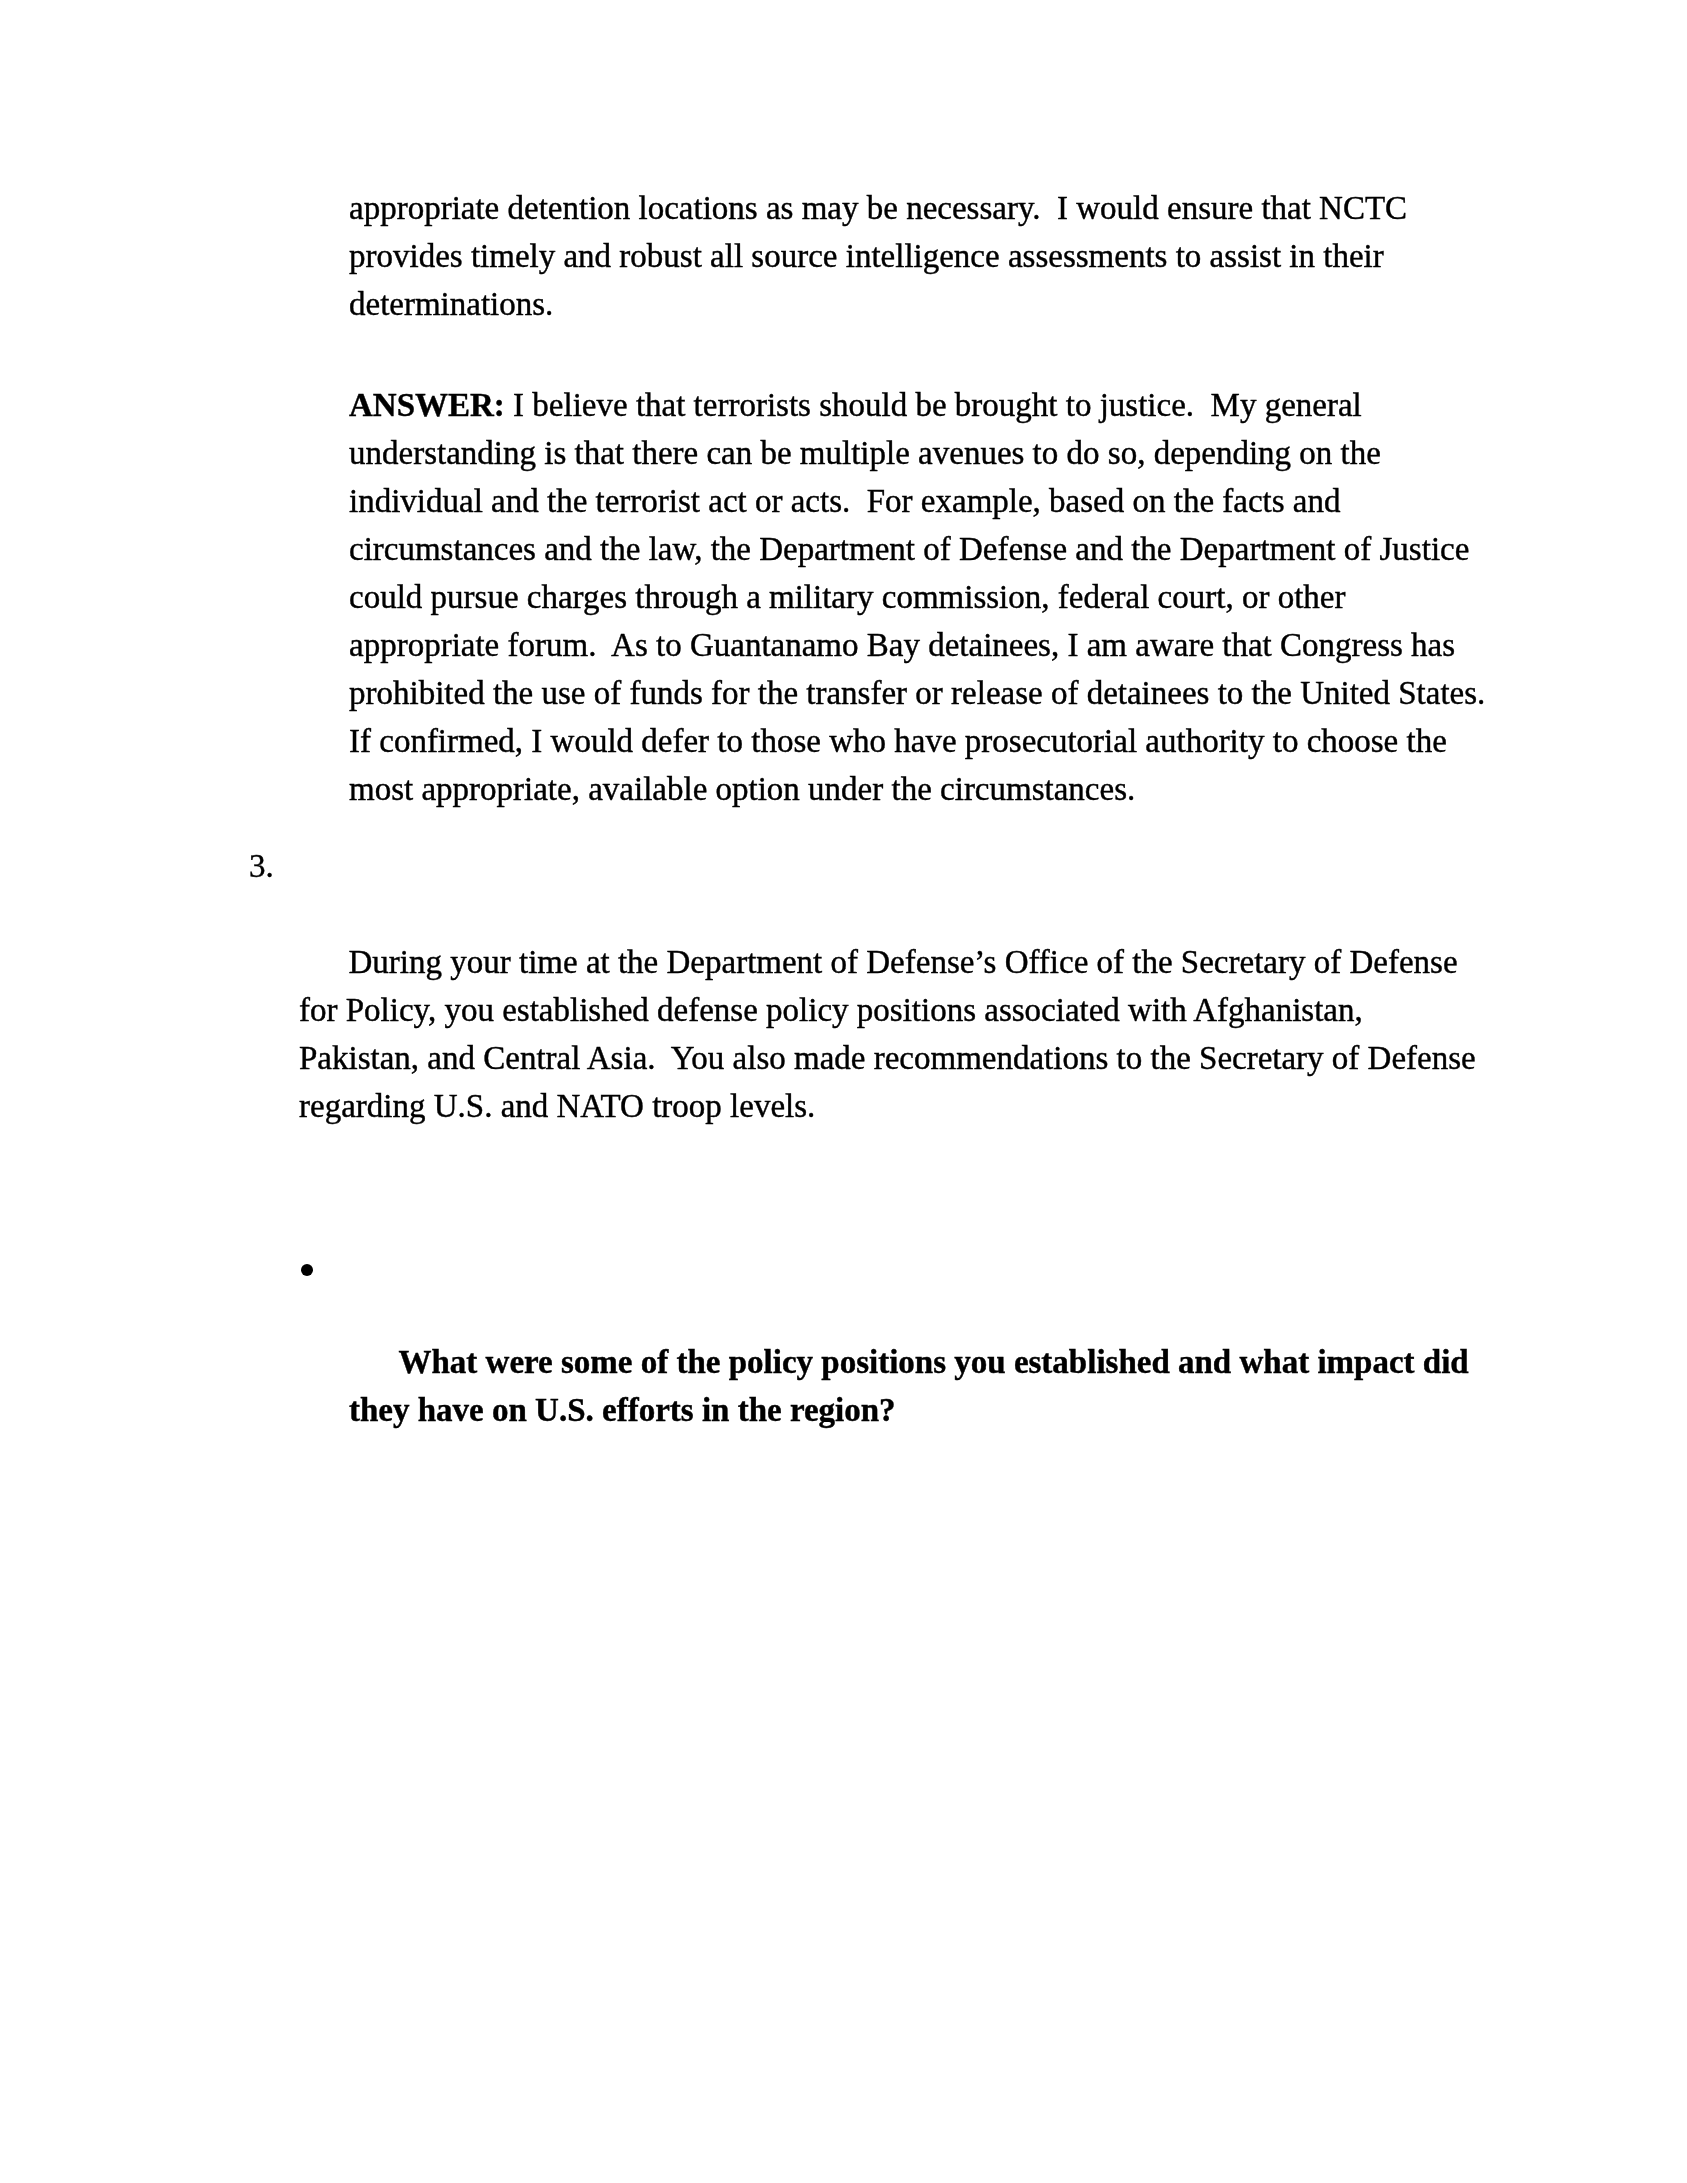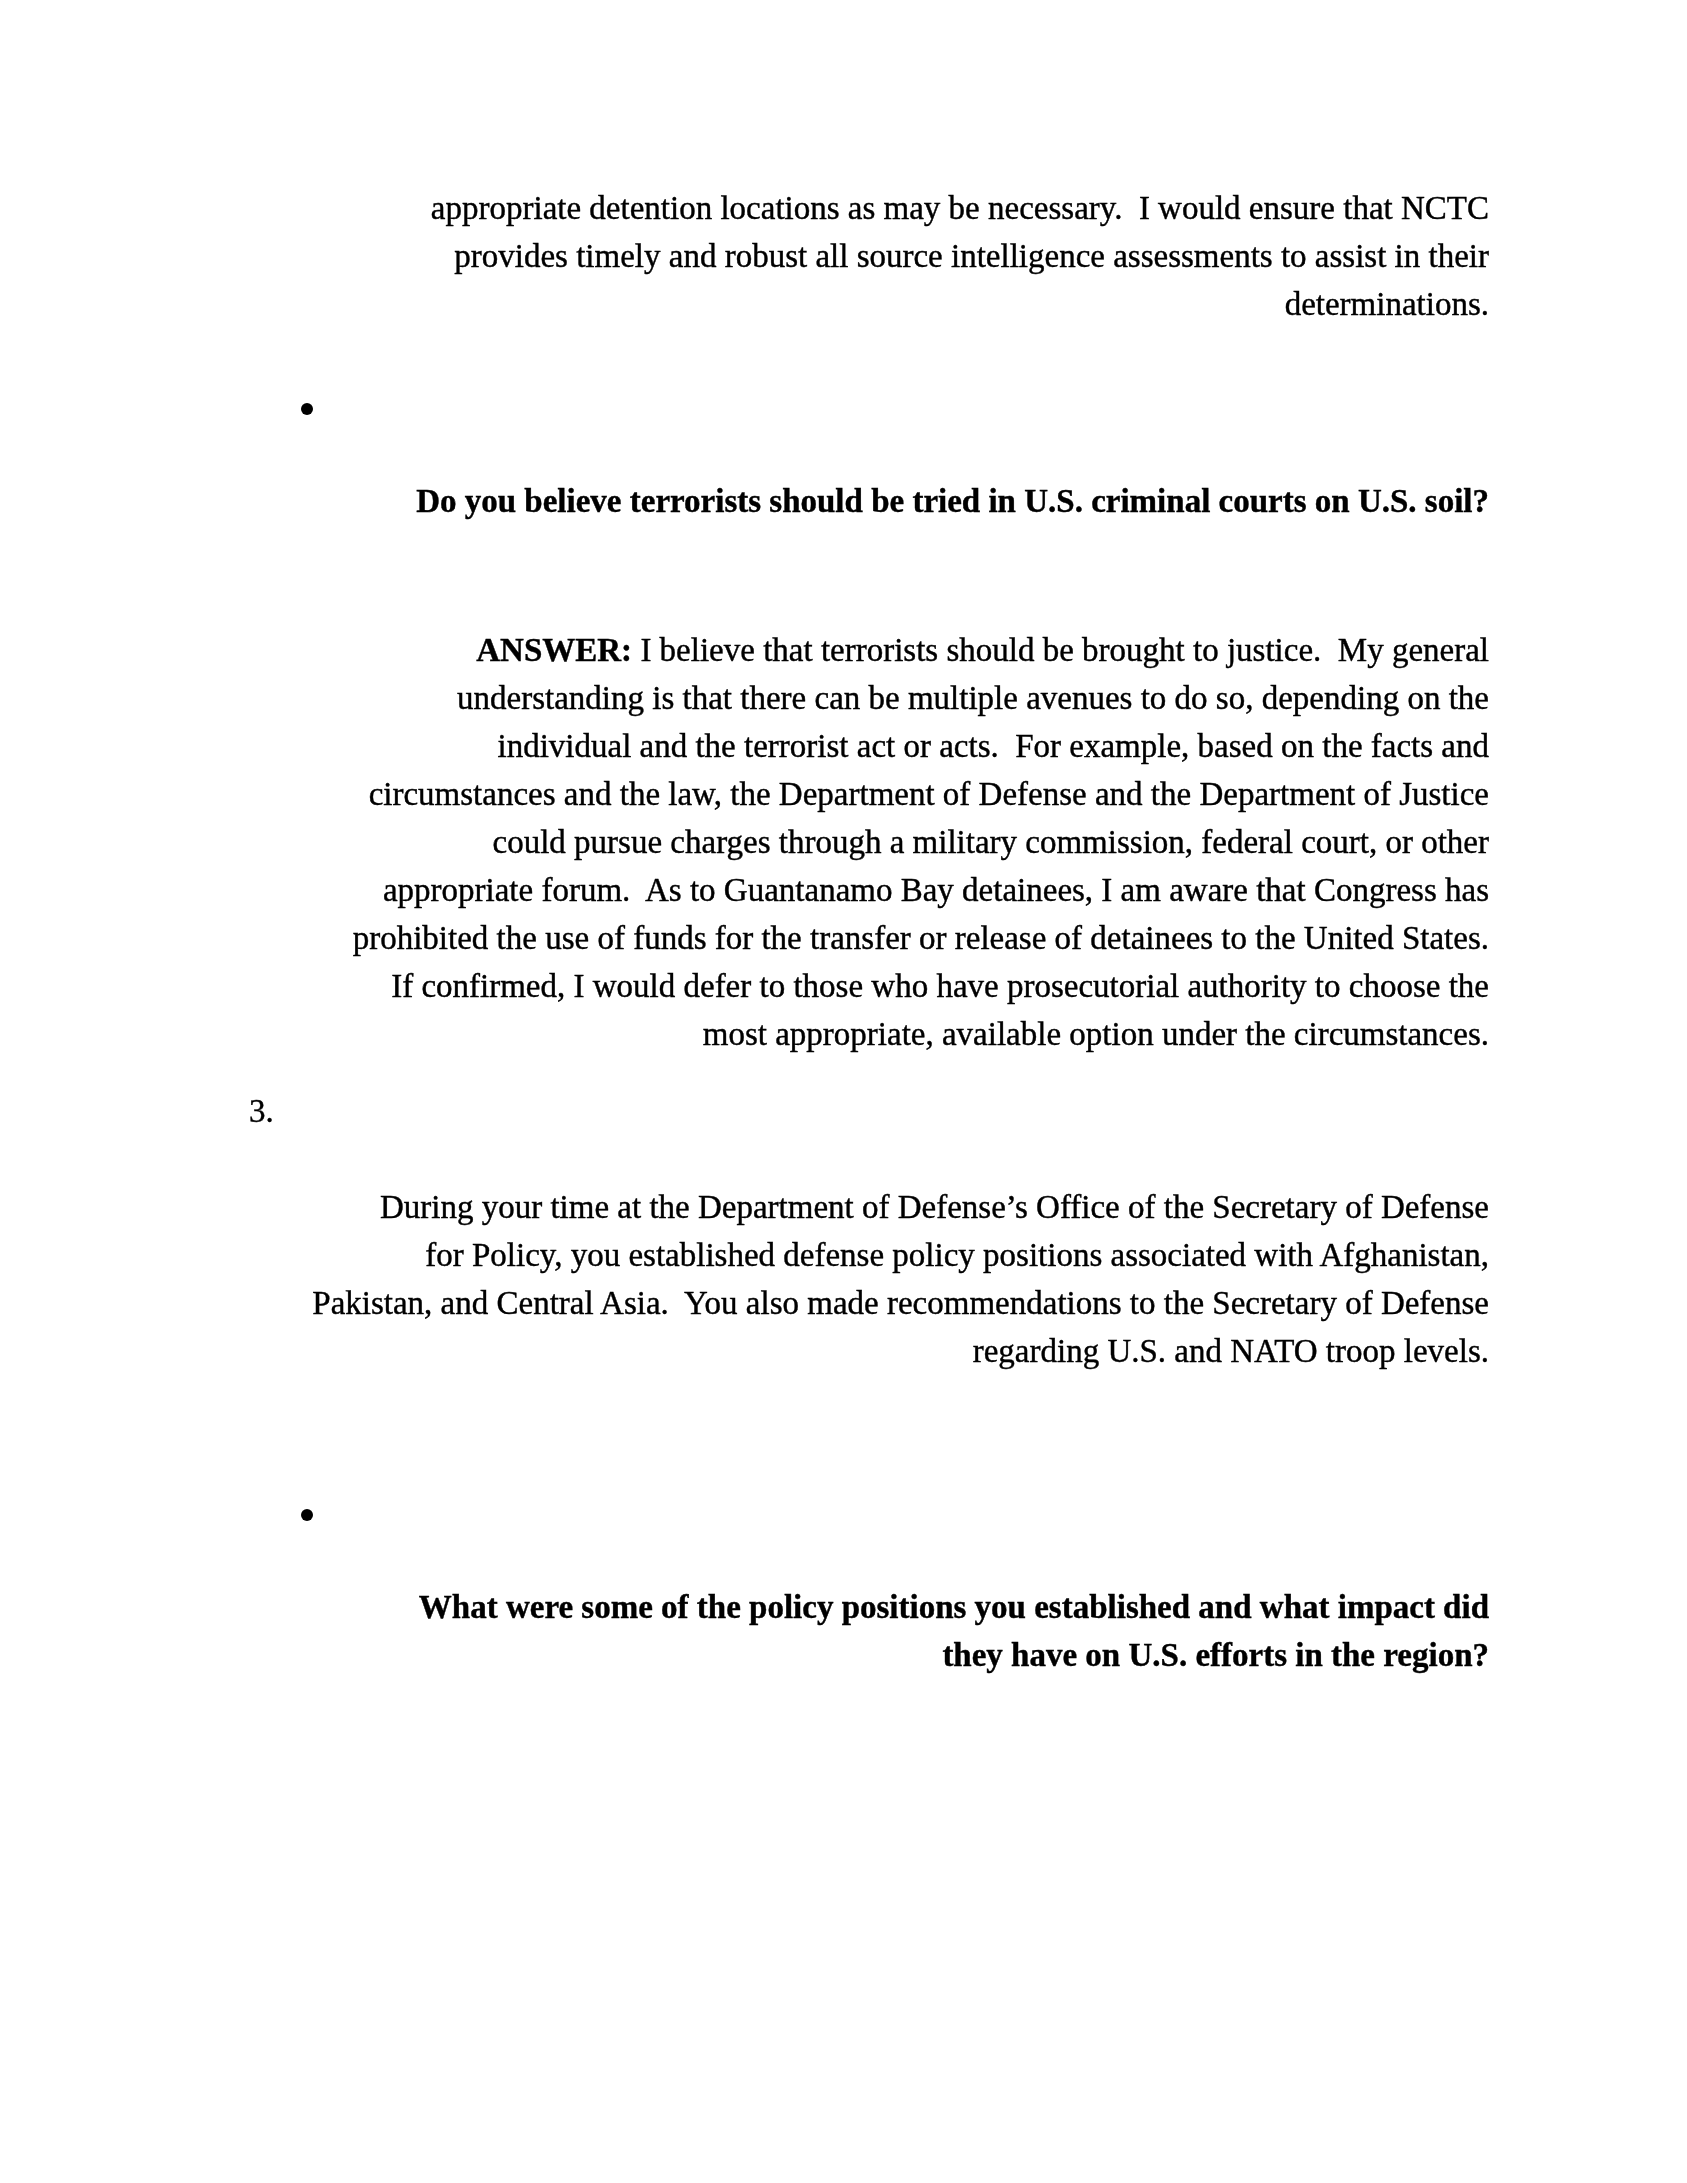--- a/index.html
+++ b/index.html
@@ -21,21 +21,21 @@
   }
   .content {
     position: absolute;
     top: 0;
     left: 0;
     right: 0;
     padding-top: 184px;
   }
   .block {
     white-space: pre-wrap;
-    text-align: right;
+    text-align: left;
   }
   
   .indent-a {
     margin-left: 349px;
     width: 1140px;
   }
   
   .bullet-item {
     position: relative;
     margin-left: 349px;
@@ -77,24 +77,20 @@
 </head>
 <body>
 
 <div class="page">
   <div class="content">
 
     <p class="block indent-a mb80">appropriate detention locations as may be necessary.  I would ensure that NCTC provides timely and robust all source intelligence assessments to assist in their determinations.</p>
 
 
 
-    <div class="block bullet-item mb80">
-      <span class="bullet-dot"></span>
-      <span>Do you believe terrorists should be tried in U.S. criminal courts on U.S. soil?</span>
-    </div>
 
     <p class="block indent-a mb50"><span class="answer-label">ANSWER:</span><span> I believe that terrorists should be brought to justice.  My general understanding is that there can be multiple avenues to do so, depending on the individual and the terrorist act or acts.  For example, based on the facts and circumstances and the law, the Department of Defense and the Department of Justice could pursue charges through a military commission, federal court, or other appropriate forum.  As to Guantanamo Bay detainees, I am aware that Congress has prohibited the use of funds for the transfer or release of detainees to the United States.  If confirmed, I would defer to those who have prosecutorial authority to choose the most appropriate, available option under the circumstances.</span></p>
 
     <div class="block numbered-item mb96">
       <span class="item-number">3.</span>
       <span>During your time at the Department of Defense’s Office of the Secretary of Defense for Policy, you established defense policy positions associated with Afghanistan, Pakistan, and Central Asia.  You also made recommendations to the Secretary of Defense regarding U.S. and NATO troop levels.</span>
     </div>
 
     <div class="block bullet-item mb22">
       <span class="bullet-dot"></span>

